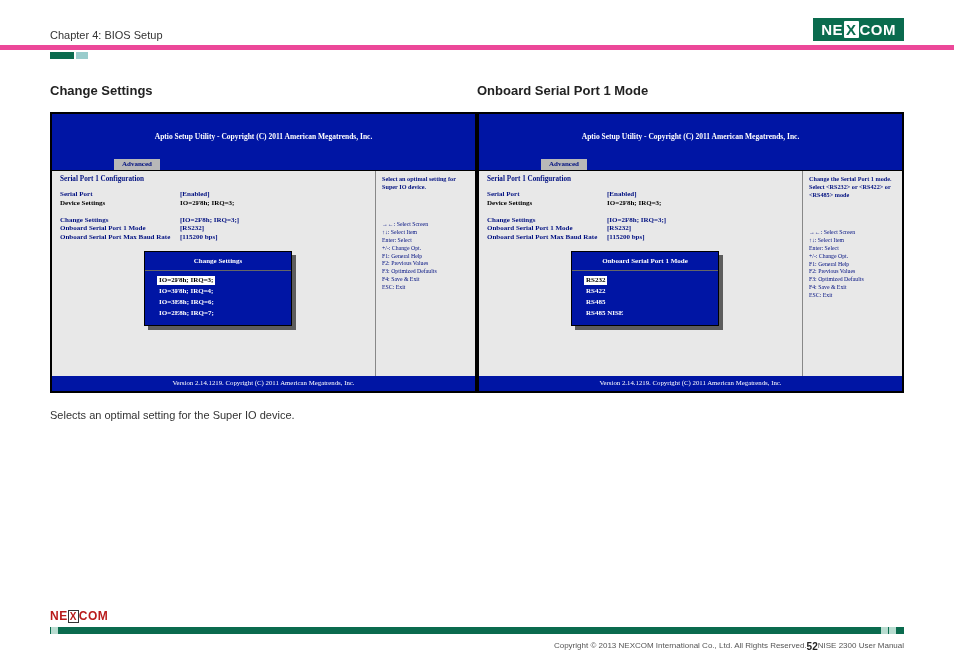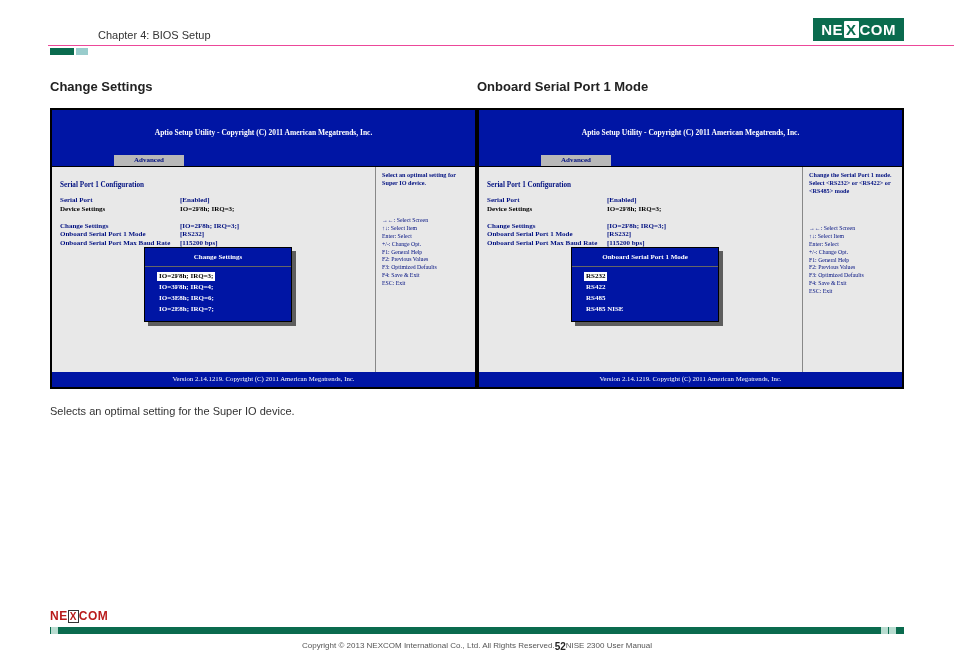--- a/index.html
+++ b/index.html
@@ -9,22 +9,21 @@
     width: 954px;
     height: 672px;
     position: relative;
     color: #000;
   }
   .page-header {
     display: flex;
     justify-content: space-between;
     align-items: flex-end;
     padding: 18px 50px 4px 50px;
-    border-bottom: 1px solid #ec4899;
-    margin-left: 48px;
+    border-bottom: 5px solid #ec4899;
   }
   .chapter-title { font-size: 11px; color: #333; }
   .logo-box {
     background: #0a6b4e;
     color: #fff;
     font-weight: bold;
     font-family: Arial, sans-serif;
     padding: 3px 8px;
     font-size: 15px;
     letter-spacing: 0.5px;
@@ -63,33 +62,33 @@
   }
   .bios-tabs {
     background:#0015a4;
     display:flex;
     border-bottom:1px solid #000;
   }
   .bios-tabs .spacer { width:62px; }
   .bios-tabs .tab {
     background:#b8b8b8;
     color:#001080;
-    padding:1px 20px;
+    padding:1px 8px;
     font-weight:bold;
     font-size:7px;
   }
   .bios-body {
     display:flex;
     background:#e8e8e8;
     min-height:205px;
     position:relative;
   }
   .bios-left {
     flex:1;
-    padding:14px 8px;
+    padding:4px 8px;
     position:relative;
   }
   .bios-right {
     width:100px;
     border-left:1px solid #888;
     padding:4px 6px;
     color:#001080;
     font-size:6.2px;
     line-height:1.3;
   }
@@ -156,21 +155,21 @@
   .page-footer-line .sq span.dark { background:#0a6b4e; }
   .footer-logo {
     position:absolute; left:50px; bottom:48px;
   }
   .footer-logo .lg { font-weight:bold; font-size:12px; color:#b91c1c; letter-spacing:0.5px;margin-top:8px;}
   .footer-logo .lg .fx { display:inline-block; border:1px solid #333; padding:0 1px; font-size:10px; line-height:11px;}
   .page-bottom {
     position:absolute;
     left:50px; right:50px; bottom:20px;
     display:flex;
-    justify-content:center;
+    justify-content:flex-end;
     font-size:8px;
     color:#555;
   }
   .pgnum { font-weight:bold; font-size:10px; color:#222;}
 </style>
 </head>
 <body>
 
 <div class="page-header">
   <div class="chapter-title">Chapter 4: BIOS Setup</div>

